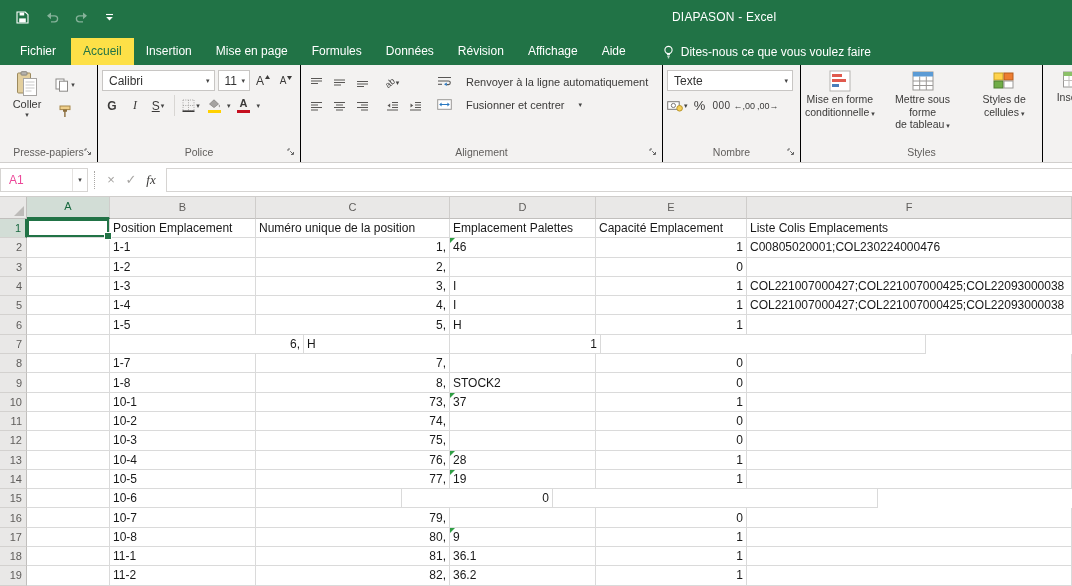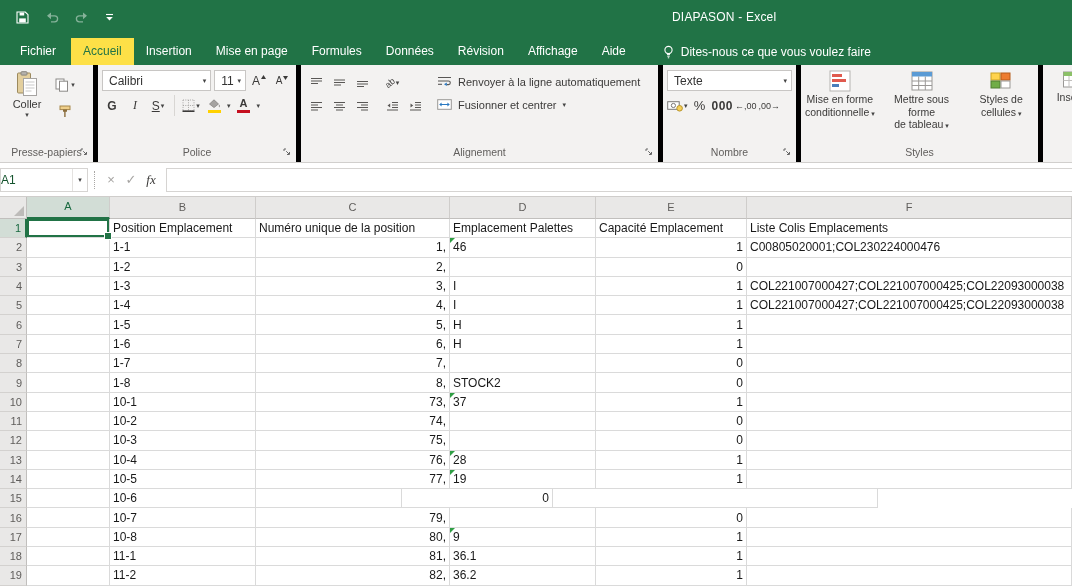--- a/index.html
+++ b/index.html
@@ -17,21 +17,21 @@
 
 .tabbar{height:31px;background:#217346;flex:0 0 auto;display:flex;align-items:flex-end;padding-left:5px;color:#fff}
 .ftab{height:27px;line-height:27px;padding:0 15px;font-size:12px;white-space:nowrap;cursor:default}
 .tablist{display:flex;align-items:flex-end}
 .rtab{height:27px;line-height:27px;padding:0 12px;font-size:12px;white-space:nowrap;cursor:default}
 .rtab.active{background:#fde047;color:#217346}
 .tellme{height:27px;display:flex;align-items:center;gap:6px;margin-left:24px;font-size:12px;white-space:nowrap}
 
 
 .ribbon{height:98px;background:#f3f2f1;border-bottom:1px solid #d1cfcd;flex:0 0 auto;display:flex;overflow:hidden}
-.rgroup{display:flex;flex-direction:column;border-right:5px solid #000000;position:relative;flex:0 0 auto}
+.rgroup{display:flex;flex-direction:column;border-right:1px solid #000000;position:relative;flex:0 0 auto}
 .rg-body{flex:1;display:flex;padding:3px 4px 0}
 .rg-col{flex-direction:column}
 .rg-label{height:17px;font-size:10.5px;color:#605e5c;text-align:center;line-height:15px;white-space:nowrap}
 .launcher{position:absolute;right:3px;bottom:4px;width:10px;height:10px;display:flex}
 .chev{font-size:7px;color:#444;line-height:8px}
 .sep-v{width:1px;background:#d8d6d3;margin:2px 3px;align-self:stretch}
 
 .paste-big{width:46px;display:flex;flex-direction:column;align-items:center;padding-top:3px;gap:1px}
 .paste-lbl{font-size:11px;color:#3b3a39}
 .clip-col{display:flex;flex-direction:column;gap:8px;margin-left:3px;padding-top:8px}
@@ -46,35 +46,35 @@
 .bold{font-weight:bold}
 .ital{font-style:italic;font-family:"Liberation Serif",serif}
 .unders{text-decoration:underline}
 .cbar{display:flex;flex-direction:column;align-items:center;line-height:10px}
 .bar{width:13px;height:3px;margin-top:1px}
 
 .al-left{display:flex;flex-direction:column;gap:3px;padding-top:4px}
 .al-row{display:flex;align-items:center;gap:1px}
 .ibtn{width:22px;height:21px;display:flex;align-items:center;justify-content:center;gap:1px}
 .al-right{display:flex;flex-direction:column;margin-left:6px;padding-top:2px}
-.txtbtn{height:23px;display:flex;align-items:center;gap:6px;padding:0 5px;font-size:11px;color:#3b3a39;white-space:nowrap}
+.txtbtn{height:23px;display:flex;align-items:center;gap:14px;padding:0 5px;font-size:11px;color:#3b3a39;white-space:nowrap}
 .orient{font-size:9px;transform:rotate(-42deg);display:inline-block;color:#3b3a39}
 
 .numcombo{width:126px}
 .nrow{display:flex;align-items:center;gap:2px;height:25px}
 .nbtn{min-width:20px;height:21px;display:flex;align-items:center;justify-content:center;font-size:11px;color:#3b3a39;gap:1px}
 .small-txt{font-size:9px}
 
 .stybtn{width:79px;display:flex;flex-direction:column;align-items:center;padding-top:2px;font-size:10.5px;line-height:12.5px;color:#3b3a39;text-align:center;cursor:default}
 .stybtn .chev{margin-left:2px}
 
 
 .fbar{height:34px;background:#fff;border-bottom:1px solid #cfcdcb;flex:0 0 auto;display:flex;align-items:center}
 .namebox{width:88px;height:24px;border:1px solid #d6d4d2;display:flex;align-items:center;background:#fff}
-.namebox .nval{flex:1;padding-left:0;font-size:12px;color:#14532d}
+.namebox .nval{flex:1;padding-left:8px;font-size:12px;color:#ec4899}
 .nb-arrow{width:15px;height:100%;display:flex;align-items:center;justify-content:center;border-left:1px solid #e4e2e0}
 .splitter{width:1px;height:18px;border-left:1px dotted #a9a7a5;margin:0 6px}
 .fxbtn{width:20px;height:22px;display:flex;align-items:center;justify-content:center;font-size:13px}
 .gray{color:#a5a3a1}
 .fxlabel{font-size:13px;color:#3b3a39;font-style:italic;font-family:"Liberation Serif",serif}
 .ffield{flex:1;height:24px;background:#fff;border:1px solid #d6d4d2;border-right:0;margin-left:5px;display:flex;align-items:center;padding-left:4px}
 
 
 .grid{flex:1;display:flex;flex-direction:column;overflow:hidden;background:#fff}
 .chrow{display:flex;height:22px;flex:0 0 auto}
@@ -339,21 +339,21 @@
         <div class="nrow">
           <span class="nbtn">
               <svg width="16" height="12" viewBox="0 0 16 12">
                 <rect x="0.7" y="1.7" width="11.5" height="7.6" fill="#fff" stroke="#7a7876"></rect>
                 <circle cx="6.4" cy="5.5" r="2.1" fill="none" stroke="#7a7876"></circle>
                 <circle cx="12.6" cy="8.3" r="2.8" fill="#f6cf57" stroke="#b8952c"></circle>
               </svg>
               <span class="chev">▾</span>
             </span>
           <span class="nbtn" style="font-size:13px">%</span>
-          <span class="nbtn" style="font-size:12px;font-weight:bold;letter-spacing:.5px">000</span>
+          <span class="nbtn" style="font-size:10px;font-weight:normal;letter-spacing:.5px">000</span>
           <span class="nbtn small-txt">←,00</span>
           <span class="nbtn small-txt">,00→</span>
         </div>
       </div>
       <div class="rg-label"><span>Nombre</span></div>
       <span class="launcher">
           <svg width="9" height="9" viewBox="0 0 9 9">
             <path d="M1 3V1h2M3.2 3.2 6 6M6.5 4v2.5H4" fill="none" stroke="#666" stroke-width="1"></path>
           </svg>
         </span>
@@ -543,23 +543,20 @@
             <span>H</span>
           </div>
           <div class="cell cw-E num">
             <span>1</span>
           </div>
           <div class="cell cw-F"></div>
         </div>
         <div class="grow">
           <div class="rowh">7</div>
           <div class="cell cw-A"></div>
-          <div class="cell cw-B">
-            <span>1-6</span>
-          </div>
           <div class="cell cw-C num">
             <span>6,</span>
           </div>
           <div class="cell cw-D">
             <span>H</span>
           </div>
           <div class="cell cw-E num">
             <span>1</span>
           </div>
           <div class="cell cw-F"></div>

